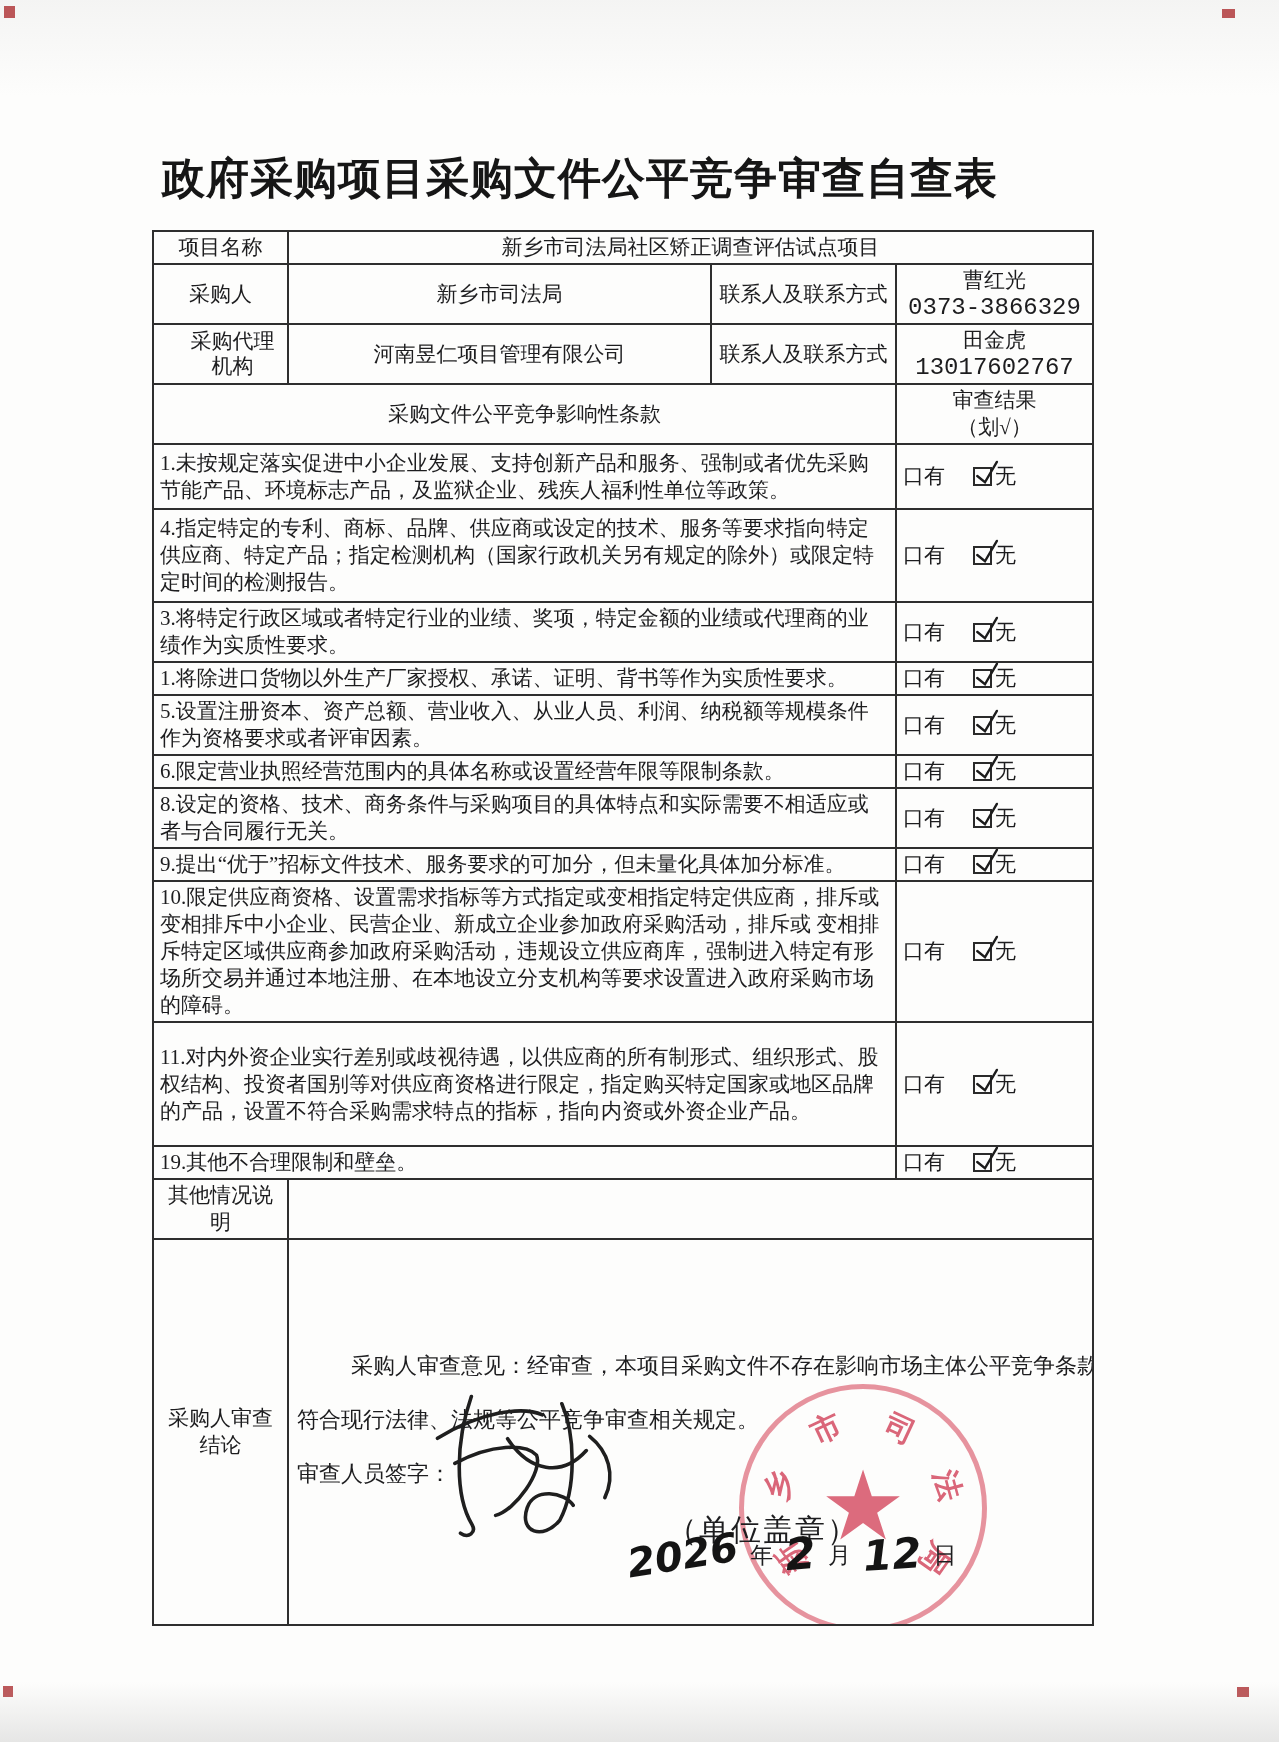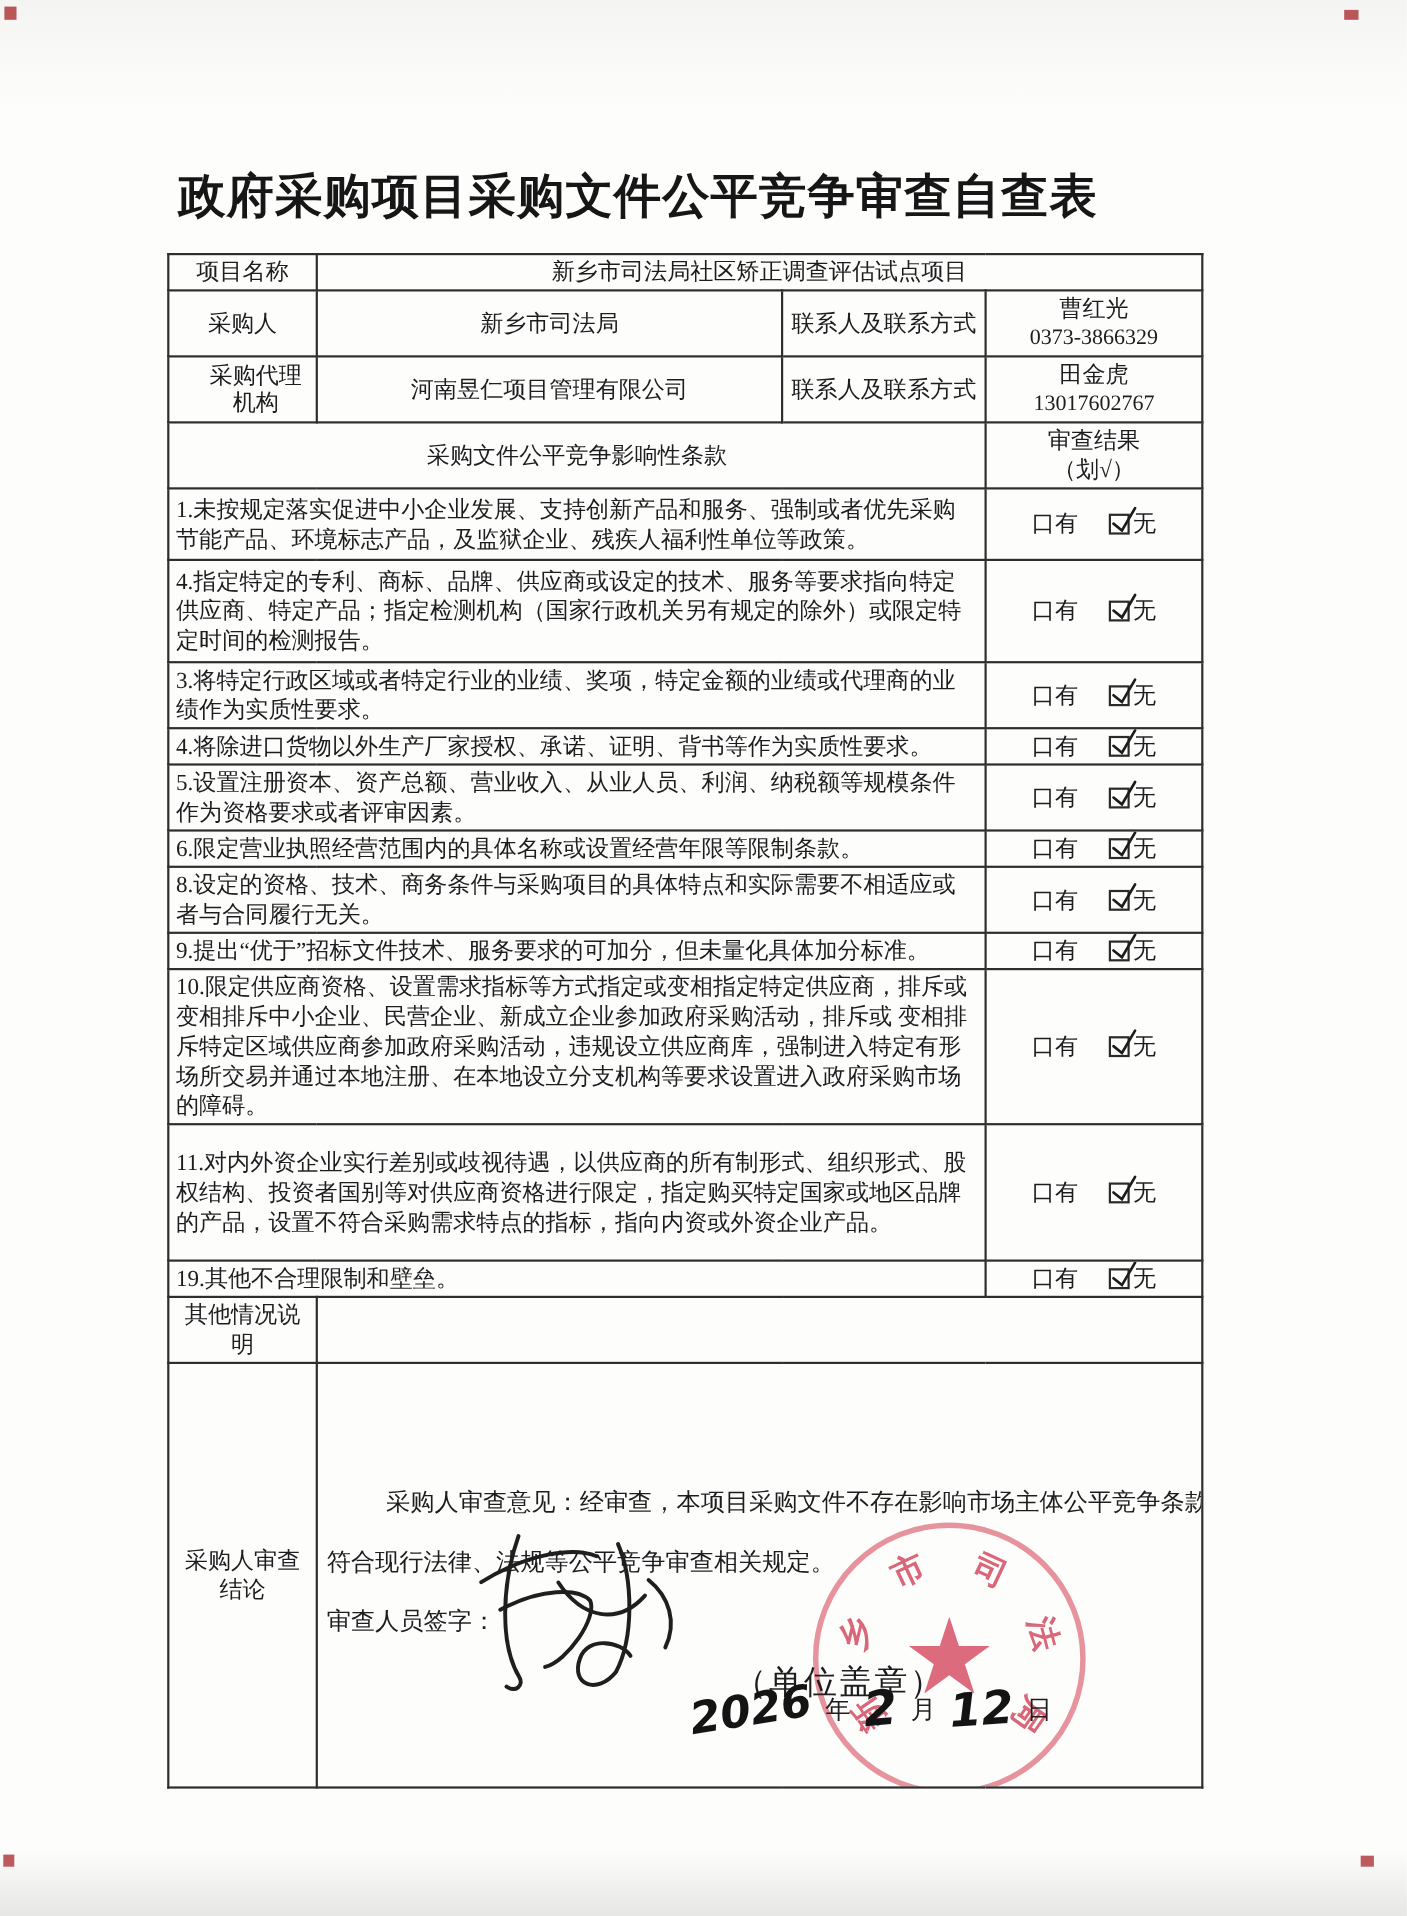--- a/index.html
+++ b/index.html
@@ -33,23 +33,23 @@
     border:2px solid #2e2e2e;
     font-size:21px;line-height:27px;color:#1d1d1f;
     padding:2px 6px;vertical-align:middle;
     overflow:hidden;
   }
   td.lbl{text-align:center;}
   td.center{text-align:center;}
   td.item{text-align:left;padding:3px 6px;border-radius:26px;}
   .w4{display:inline-block;width:92px;line-height:25px;margin-left:24px;}
   .contact{text-align:center;line-height:24px;}
-  .phone{font-family:Liberation Serif, serif;font-size:20px;}
+  .phone{font-family:Liberation Mono, monospace;font-size:24px;}
   td.chk{text-align:center;padding:0;}
-  .chk-wrap{display:flex;justify-content:center;align-items:center;gap:28px;}
+  .chk-wrap{display:flex;justify-content:flex-start;align-items:center;gap:28px;}
   .opt-none{display:inline-flex;align-items:center;gap:3px;}
   .box{position:relative;display:inline-block;width:15px;height:15px;border:2px solid #2a2a2a;}
   .tick{position:absolute;left:-2px;top:-10px;transform:rotate(-6deg);}
   .hdr-result{line-height:26px;}
 
   .concl{position:relative;padding:0;}
   .concl .op1{position:absolute;left:62px;top:112px;font-size:22px;white-space:nowrap;}
   .concl .op2{position:absolute;left:8px;top:166px;font-size:22px;white-space:nowrap;}
   .concl .signer{position:absolute;left:8px;top:220px;font-size:22px;}
   .sig{position:absolute;left:124px;top:140px;transform:rotate(-3deg);}
@@ -175,21 +175,21 @@
                   <svg class="tick" width="28" height="28" viewBox="0 0 28 28">
                     <path d="M4 16 L11 23 L25 4" stroke="#1c1c1c" stroke-width="2.4" fill="none" stroke-linecap="round"></path>
                   </svg>
                 </span>
                 <span>无</span>
               </span>
       </div>
           </td>
     </tr>
     <tr style="height:33px">
-      <td colspan="3" class="item">4.将除进口货物以外生产厂家授权、承诺、证明、背书等作为实质性要求。</td>
+      <td colspan="3" class="item">1.将除进口货物以外生产厂家授权、承诺、证明、背书等作为实质性要求。</td>
       <td class="chk">
             <div class="chk-wrap">
         <span>口有</span>
         <span class="opt-none">
                 <span class="box">
                   <svg class="tick" width="28" height="28" viewBox="0 0 28 28">
                     <path d="M4 16 L11 23 L25 4" stroke="#1c1c1c" stroke-width="2.4" fill="none" stroke-linecap="round"></path>
                   </svg>
                 </span>
                 <span>无</span>

